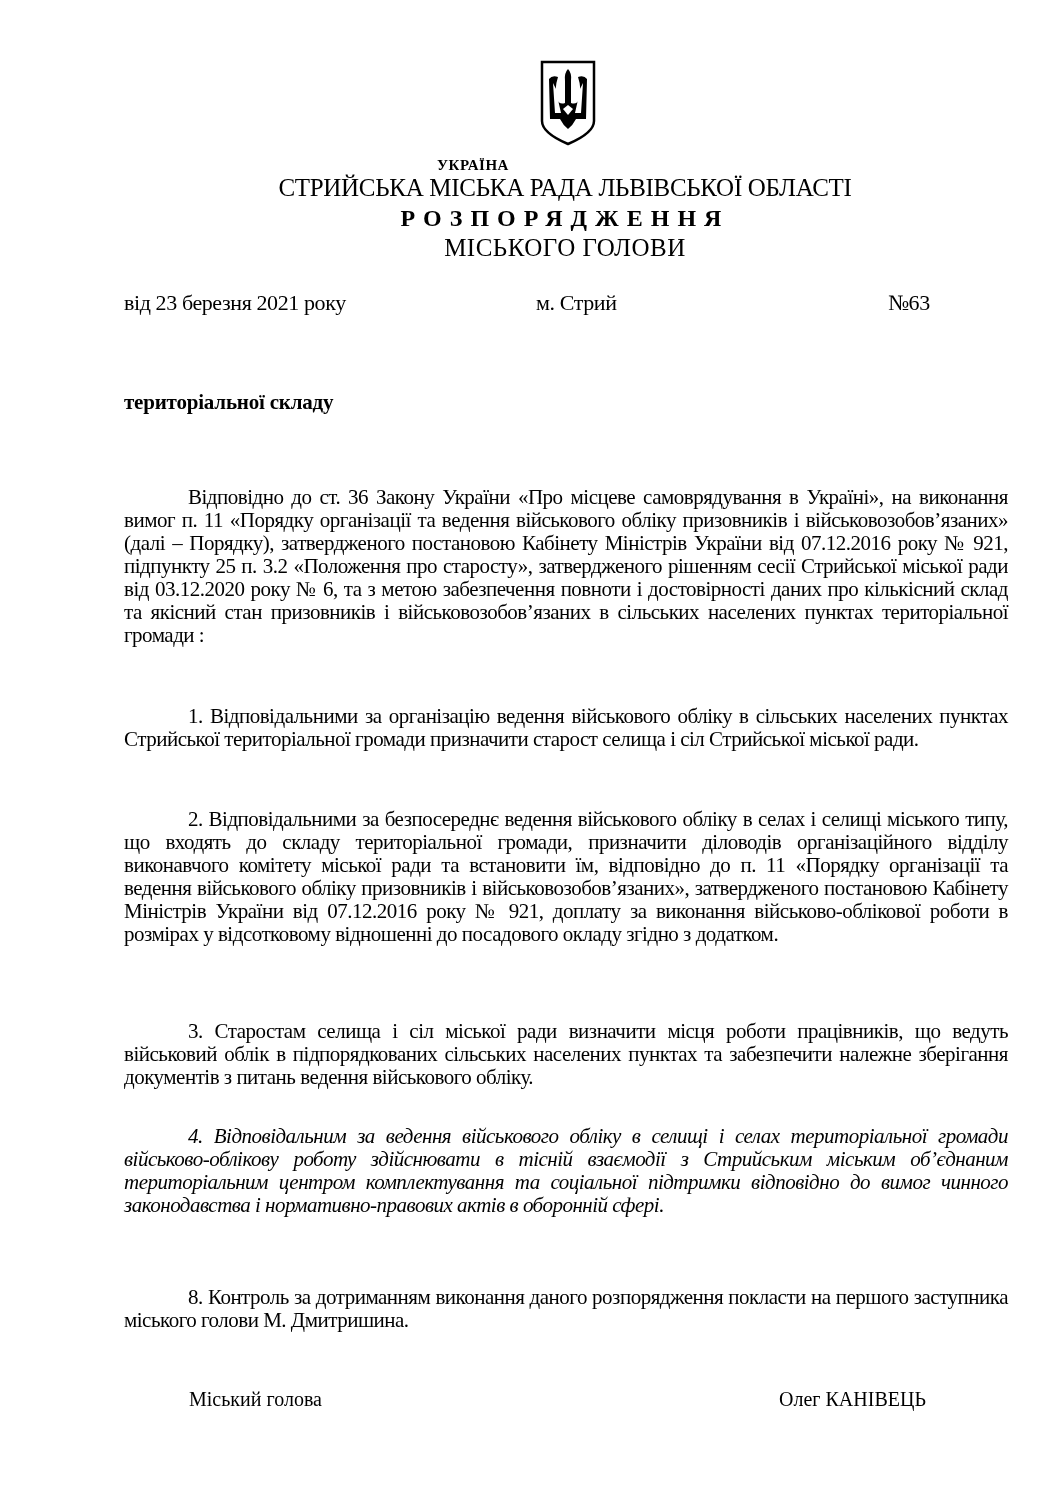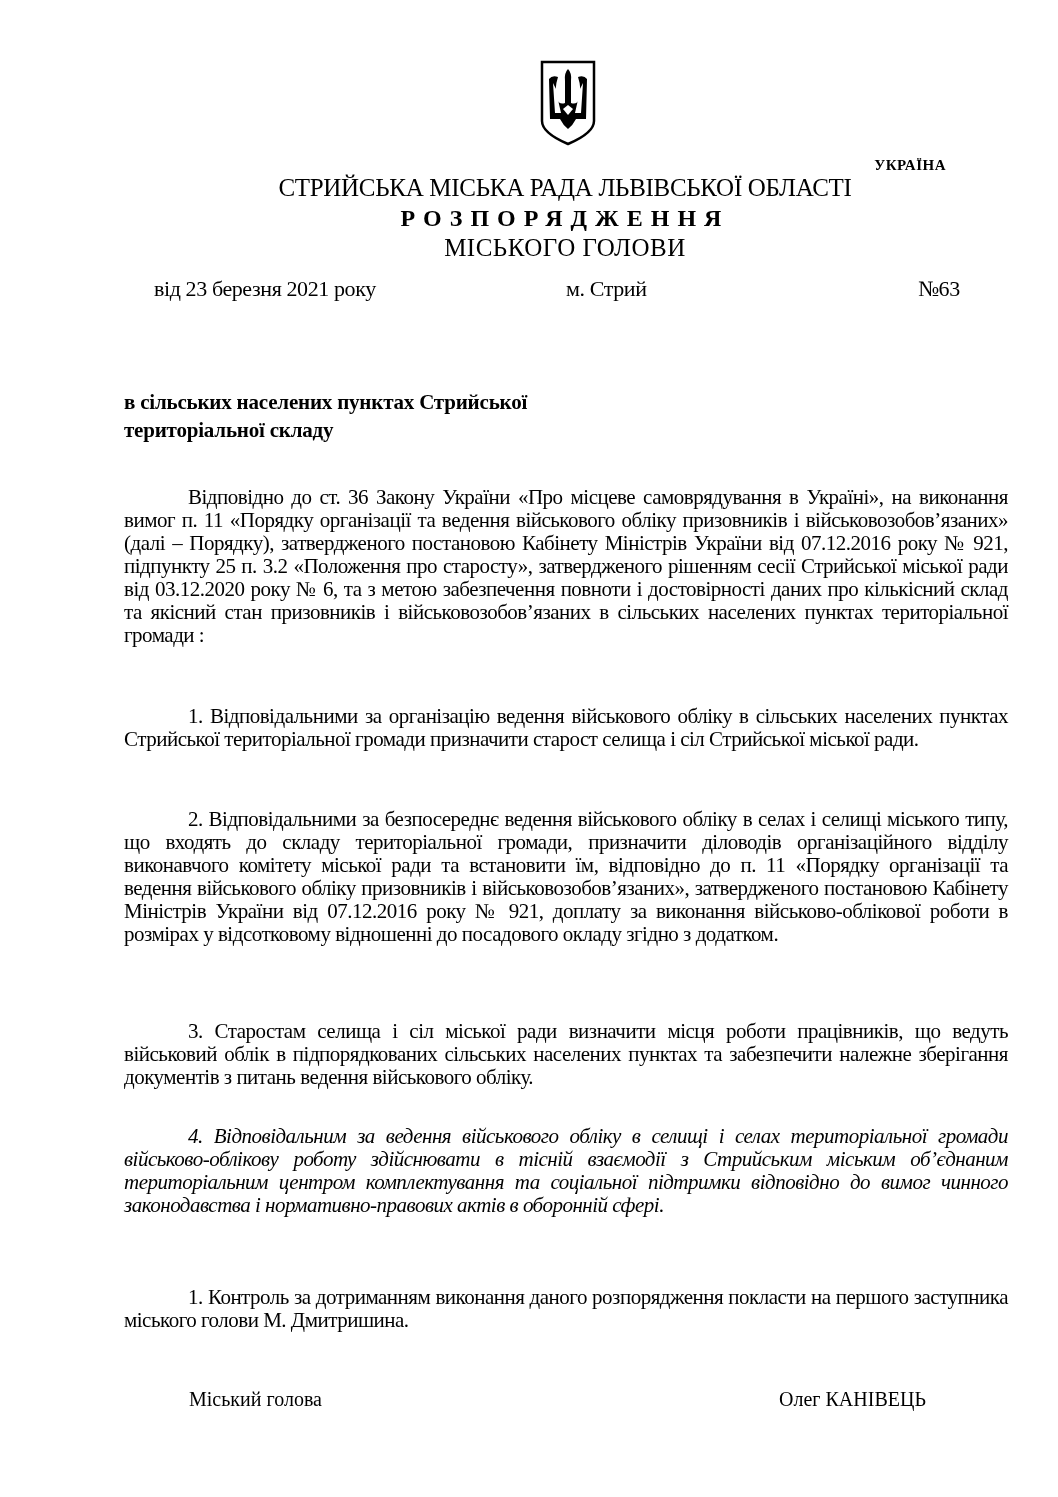--- a/index.html
+++ b/index.html
@@ -1,24 +1,24 @@
 <!DOCTYPE html>
 <html><head>
 <meta charset="utf-8">
 <style>
   html, body { margin: 0; padding: 0; background: #ffffff; }
   body { width: 1058px; height: 1497px; position: relative; overflow: hidden;
          font-family: "Liberation Serif", "DejaVu Serif", serif; color: #000; }
   .abs { position: absolute; }
   .crest { left: 539px; top: 59px; width: 58px; height: 88px; }
-  .country { left: 0; width: 946px; top: 157px; text-align: right; font-weight: bold; font-size: 15px; letter-spacing: 0.5px; }
+  .country { left: 0; width: 946px; top: 157px; text-align: center; font-weight: bold; font-size: 15px; letter-spacing: 0.5px; }
   .council { left: 0; width: 1130px; top: 174px; text-align: center; font-size: 25px; letter-spacing: -0.3px; }
   .doctype { left: 0; width: 1130px; top: 205px; text-align: center; font-weight: bold; font-size: 24px; letter-spacing: 8px; }
   .mayor { left: 0; width: 1130px; top: 234px; text-align: center; font-size: 25px; letter-spacing: 0.5px; }
-  .meta { top: 276px; font-size: 22px; letter-spacing: -0.4px; margin-left: 30px; }
+  .meta { top: 290px; font-size: 22px; letter-spacing: -0.4px; }
   .date { left: 124px; }
   .place { left: 536px; }
   .num { left: 888px; }
   .subject { left: 124px; top: 388px; font-weight: bold; font-size: 21px; line-height: 28px; letter-spacing: -0.2px; }
   .para { left: 124px; width: 884px; font-size: 21px; line-height: 23px; text-align: justify; letter-spacing: -0.5px; }
   .para .ind { display: inline-block; width: 64px; }
   .p0 { top: 486px; }
   .p1 { top: 705px; }
   .p2 { top: 808px; }
   .p3 { top: 1020px; }
@@ -43,26 +43,25 @@
   <div class="abs country">УКРАЇНА</div>
   <div class="abs council">СТРИЙСЬКА  МІСЬКА РАДА ЛЬВІВСЬКОЇ ОБЛАСТІ</div>
   <div class="abs doctype">РОЗПОРЯДЖЕННЯ</div>
   <div class="abs mayor">МІСЬКОГО  ГОЛОВИ</div>
 
   <div class="abs meta date">від  23 березня  2021  року</div>
   <div class="abs meta place">м. Стрий</div>
   <div class="abs meta num">№63</div>
 
   <div class="abs subject">
-    <div>в сільських населених пунктах Стрийської</div>
     <div>територіальної складу</div>
   </div>
 
   <div class="abs para p0"><span class="ind"></span><span>Відповідно до ст. 36 Закону України «Про місцеве самоврядування в Україні», на виконання вимог п. 11 «Порядку організації та ведення військового обліку призовників і військовозобов’язаних» (далі – Порядку), затвердженого постановою Кабінету Міністрів України від 07.12.2016 року № 921, підпункту 25 п. 3.2 «Положення про старосту», затвердженого рішенням сесії Стрийської міської ради  від 03.12.2020 року № 6, та з метою забезпечення повноти і достовірності даних про кількісний склад та якісний стан призовників і військовозобов’язаних в сільських населених пунктах  територіальної громади :</span></div>
   <div class="abs para p1"><span class="ind"></span><span>1. Відповідальними за організацію ведення військового обліку в сільських населених пунктах  Стрийської територіальної громади  призначити  старост  селища і сіл Стрийської міської ради.</span></div>
   <div class="abs para p2"><span class="ind"></span><span>2.  Відповідальними за безпосереднє ведення військового обліку в селах і селищі міського типу, що входять до складу територіальної громади,  призначити діловодів організаційного відділу виконавчого комітету міської ради та встановити їм, відповідно до п. 11 «Порядку організації та ведення військового обліку призовників і військовозобов’язаних», затвердженого постановою Кабінету Міністрів України від 07.12.2016 року № 921, доплату за виконання військово-облікової роботи в розмірах  у відсотковому відношенні до посадового окладу згідно з додатком.</span></div>
   <div class="abs para p3"><span class="ind"></span><span>3.  Старостам селища і сіл міської ради визначити місця роботи працівників, що ведуть військовий облік в підпорядкованих сільських населених пунктах та забезпечити належне зберігання документів з питань ведення військового обліку.</span></div>
   <div class="abs para p4"><span class="ind"></span><span>4. Відповідальним за ведення військового обліку в селищі і селах територіальної громади  військово-облікову роботу здійснювати в тісній взаємодії з Стрийським міським об’єднаним територіальним центром комплектування та соціальної підтримки відповідно до вимог чинного законодавства і нормативно-правових актів в оборонній сфері.</span></div>
-  <div class="abs para p5"><span class="ind"></span><span>1. Контроль за дотриманням виконання даного розпорядження покласти на першого заступника міського голови  М. Дмитришина.</span></div>
+  <div class="abs para p5"><span class="ind"></span><span>8. Контроль за дотриманням виконання даного розпорядження покласти на першого заступника міського голови  М. Дмитришина.</span></div>
 
   <div class="abs sig sig-role">Міський голова</div>
   <div class="abs sig sig-name">Олег КАНІВЕЦЬ</div>
 </div>
 
 </body></html>

